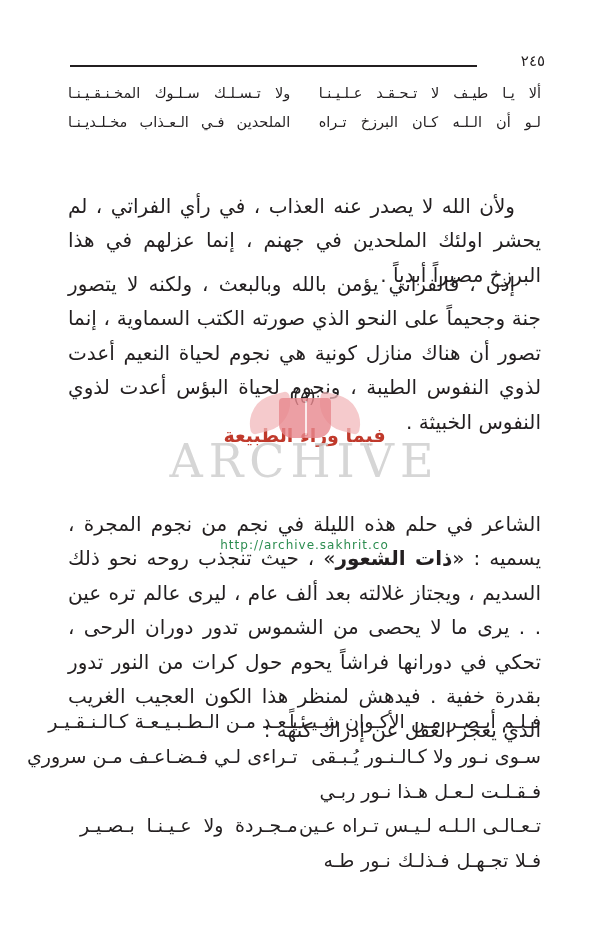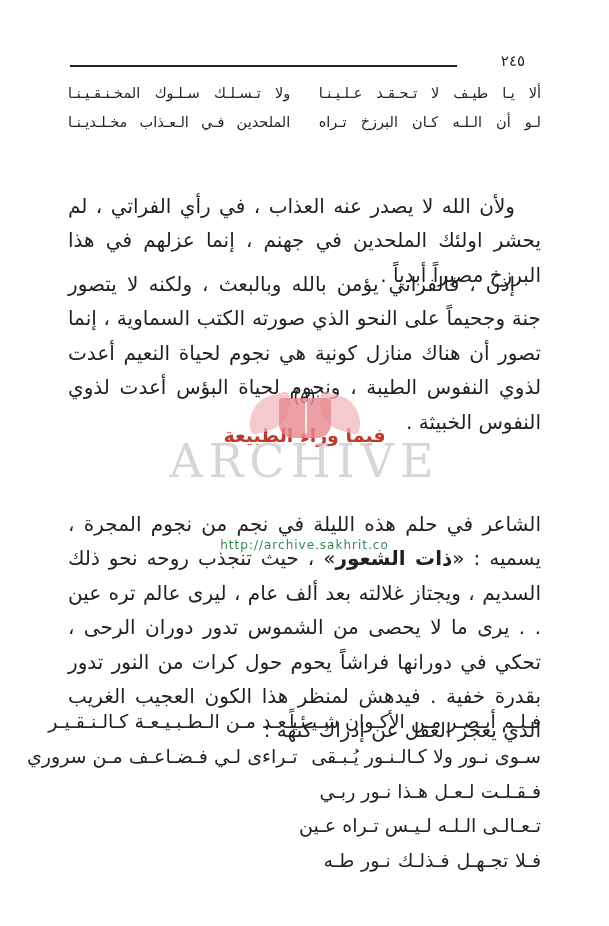--- a/index.html
+++ b/index.html
@@ -18,21 +18,21 @@
   .page {
     position: absolute;
     inset: 0;
   }
 
   
   .header {
     position: absolute;
     top: 52px;
     left: 70px;
-    right: 84px;
+    right: 64px;
     height: 22px;
   }
   .header-rule {
     position: absolute;
     top: 13px;
     left: 0;
     right: 68px;
     height: 2px;
     background: #231f20;
   }
@@ -251,19 +251,20 @@
     </div>
     <div class="poem-row">
       <div class="poem-h">سـوى نـور ولا كـالـنـور يُـبـقى</div>
       <div class="poem-h">تـراءى لـي فـضـاعـف مـن سروري</div>
     </div>
     <div class="poem-row">
       <div class="poem-h">فـقـلـت لـعـل هـذا نـور ربـي</div>
     </div>
     <div class="poem-row">
       <div class="poem-h">تـعـالـى الـلـه لـيـس تـراه عـين</div>
+      <div class="poem-h">مـجـردة ولا عـيـنـا بـصـيـر</div>
     </div>
     <div class="poem-row">
       <div class="poem-h">فـلا تجـهـل فـذلـك نـور طـه</div>
     </div>
   </div>
 
 </div>
 
 </body></html>

